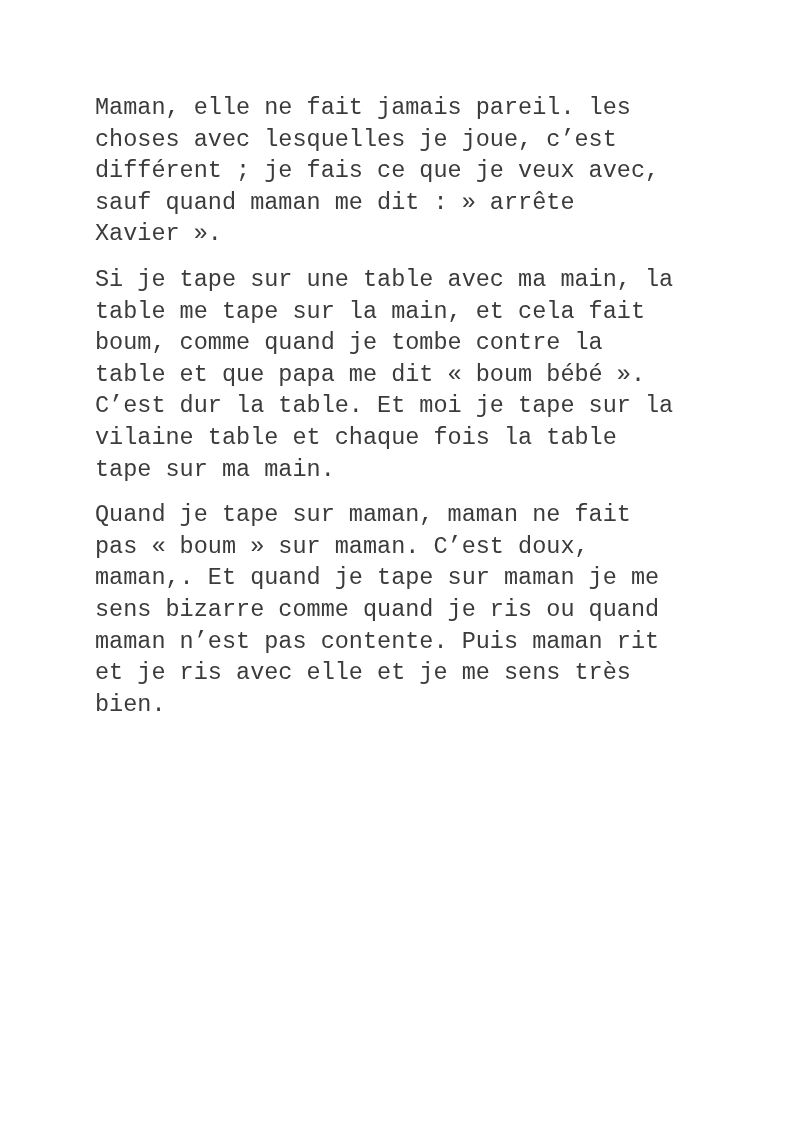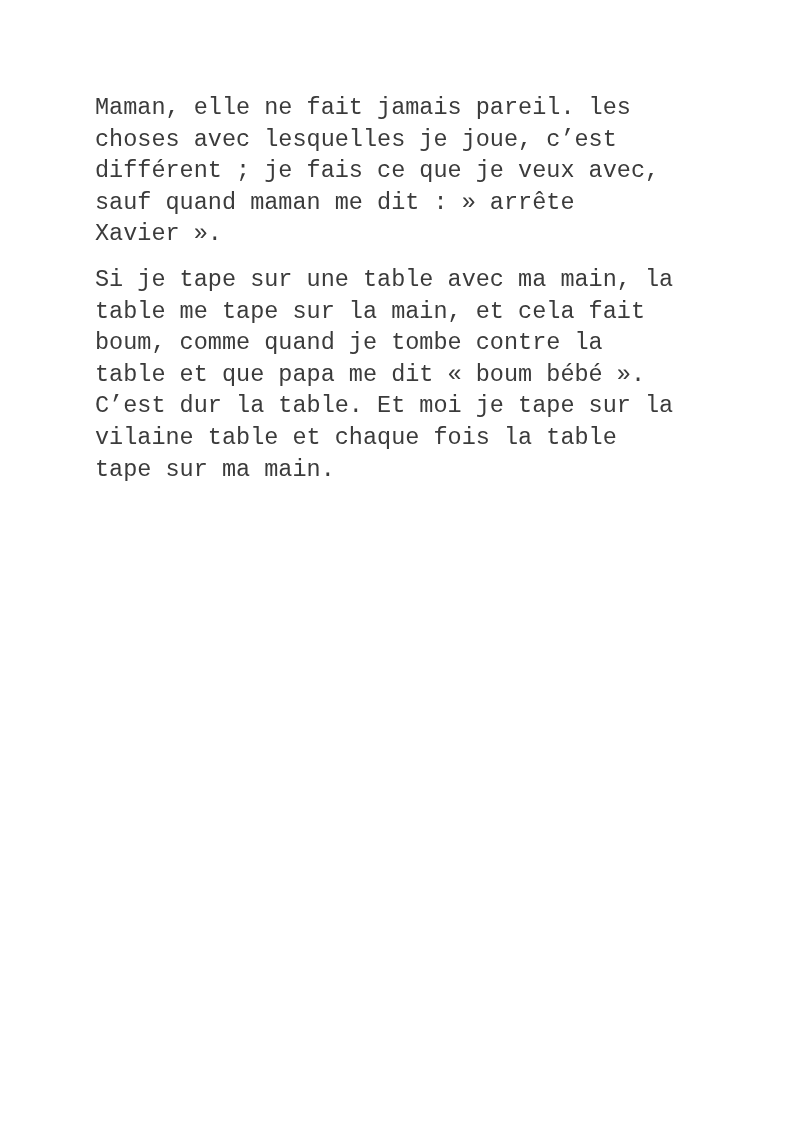--- a/index.html
+++ b/index.html
@@ -38,13 +38,20 @@
 différent ; je fais ce que je veux avec,
 sauf quand maman me dit : » arrête
 Xavier ».</p>
   <p class="para">Si je tape sur une table avec ma main, la
 table me tape sur la main, et cela fait
 boum, comme quand je tombe contre la
 table et que papa me dit « boum bébé ».
 C’est dur la table. Et moi je tape sur la
 vilaine table et chaque fois la table
 tape sur ma main.</p>
+  <p class="para">Quand je tape sur maman, maman ne fait
+pas « boum » sur maman. C’est doux,
+maman,. Et quand je tape sur maman je me
+sens bizarre comme quand je ris ou quand
+maman n’est pas contente. Puis maman rit
+et je ris avec elle et je me sens très
+bien.</p>
 </main>
 
 </body></html>

